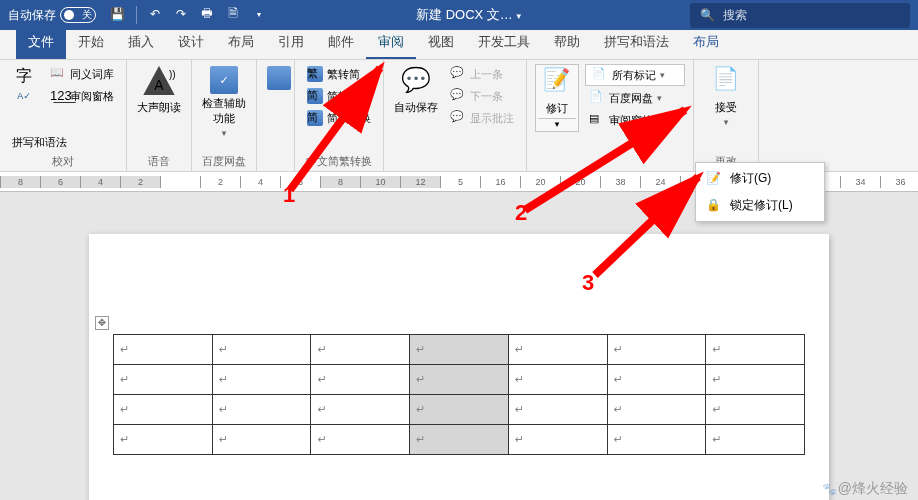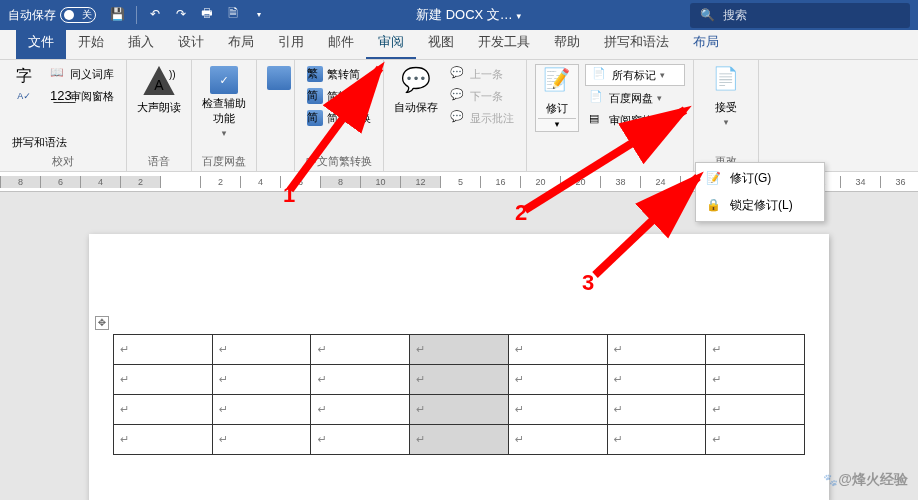--- a/index.html
+++ b/index.html
@@ -44,21 +44,21 @@
   .doc-area { background: #e6e6e6; height: 310px; display: flex; justify-content: center; padding-top: 42px; position: relative; }
   .page { background: #fff; width: 740px; box-shadow: 1px 2px 6px rgba(0,0,0,0.25); padding: 100px 24px 0 24px; }
   .tbl { border-collapse: collapse; width: 100%; }
   .tbl td { border: 1px solid #333; height: 30px; padding: 0 6px; font-size: 11px; color: #888; width: 14.28%; position: relative; }
   .tbl td.sel { background: #d6d6d6; }
   .tbl td span { color: #888; }
   .move-handle { position: absolute; left: -18px; top: -18px; width: 14px; height: 14px; border: 1px solid #999; font-size: 10px; line-height: 12px; text-align: center; color: #666; }
   
   .annot { position: absolute; color: #f00; font-size: 22px; font-weight: bold; pointer-events: none; z-index: 200; }
   .arrow { position: absolute; z-index: 150; pointer-events: none; }
-  .watermark { position: absolute; bottom: 11px; right: 10px; color: rgba(0,0,0,0.35); font-size: 14px; z-index: 50; font-weight: bold; }
+  .watermark { position: absolute; bottom: 2px; right: 10px; color: rgba(0,0,0,0.35); font-size: 14px; z-index: 50; }
   
   
   .ic-blue { background: linear-gradient(#6ea0dc,#3d74bb); border-radius: 2px; }
   .ic-gray { background: linear-gradient(#ccc,#999); border-radius: 2px; }
 </style>
 </head>
 <body>
 
 <div class="titlebar">
   <div class="autosave">

